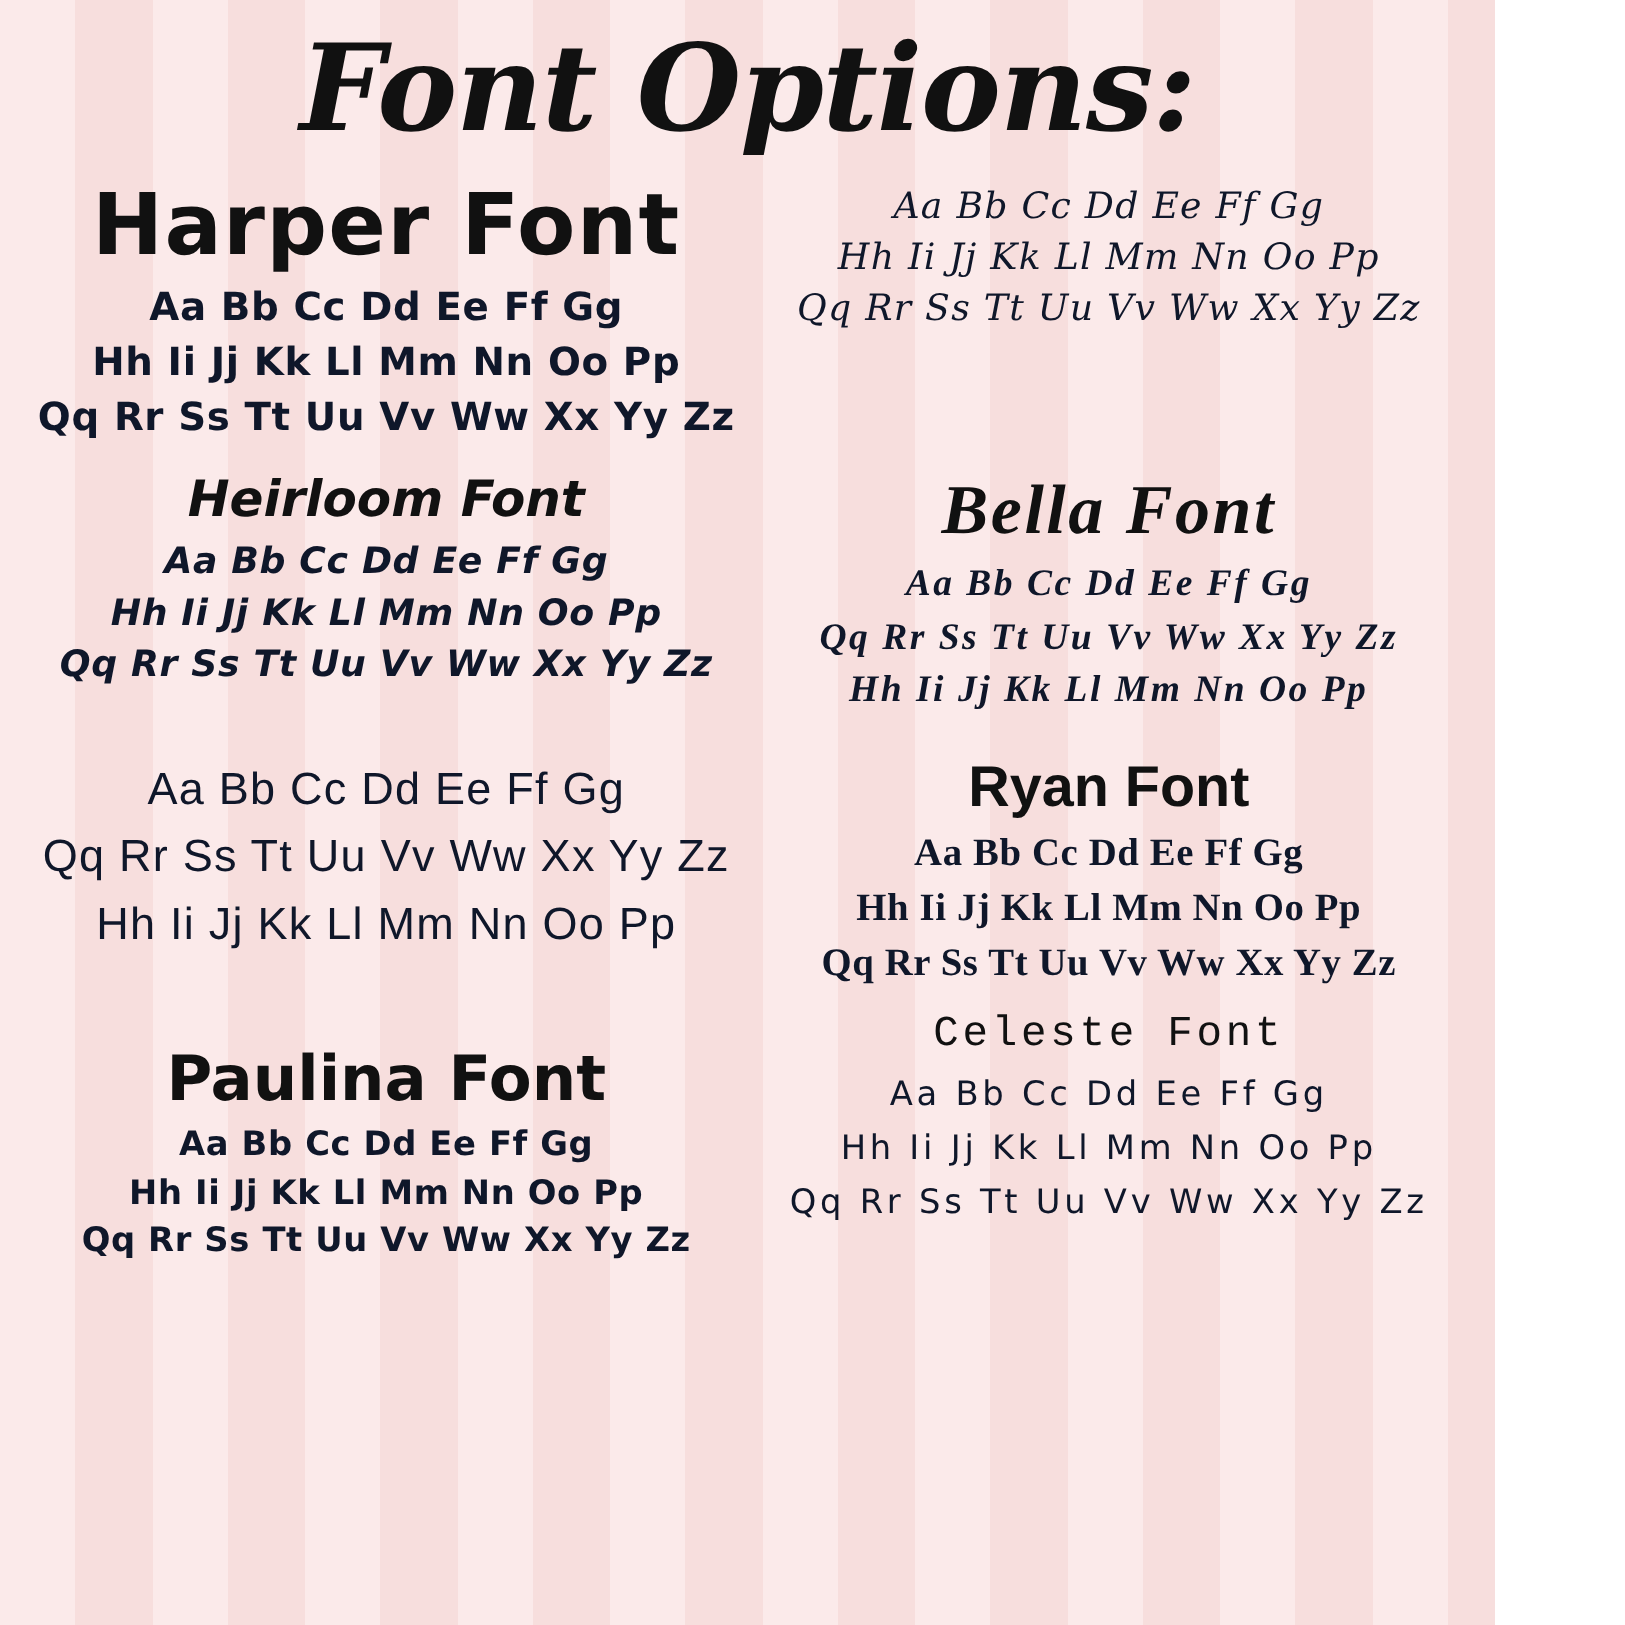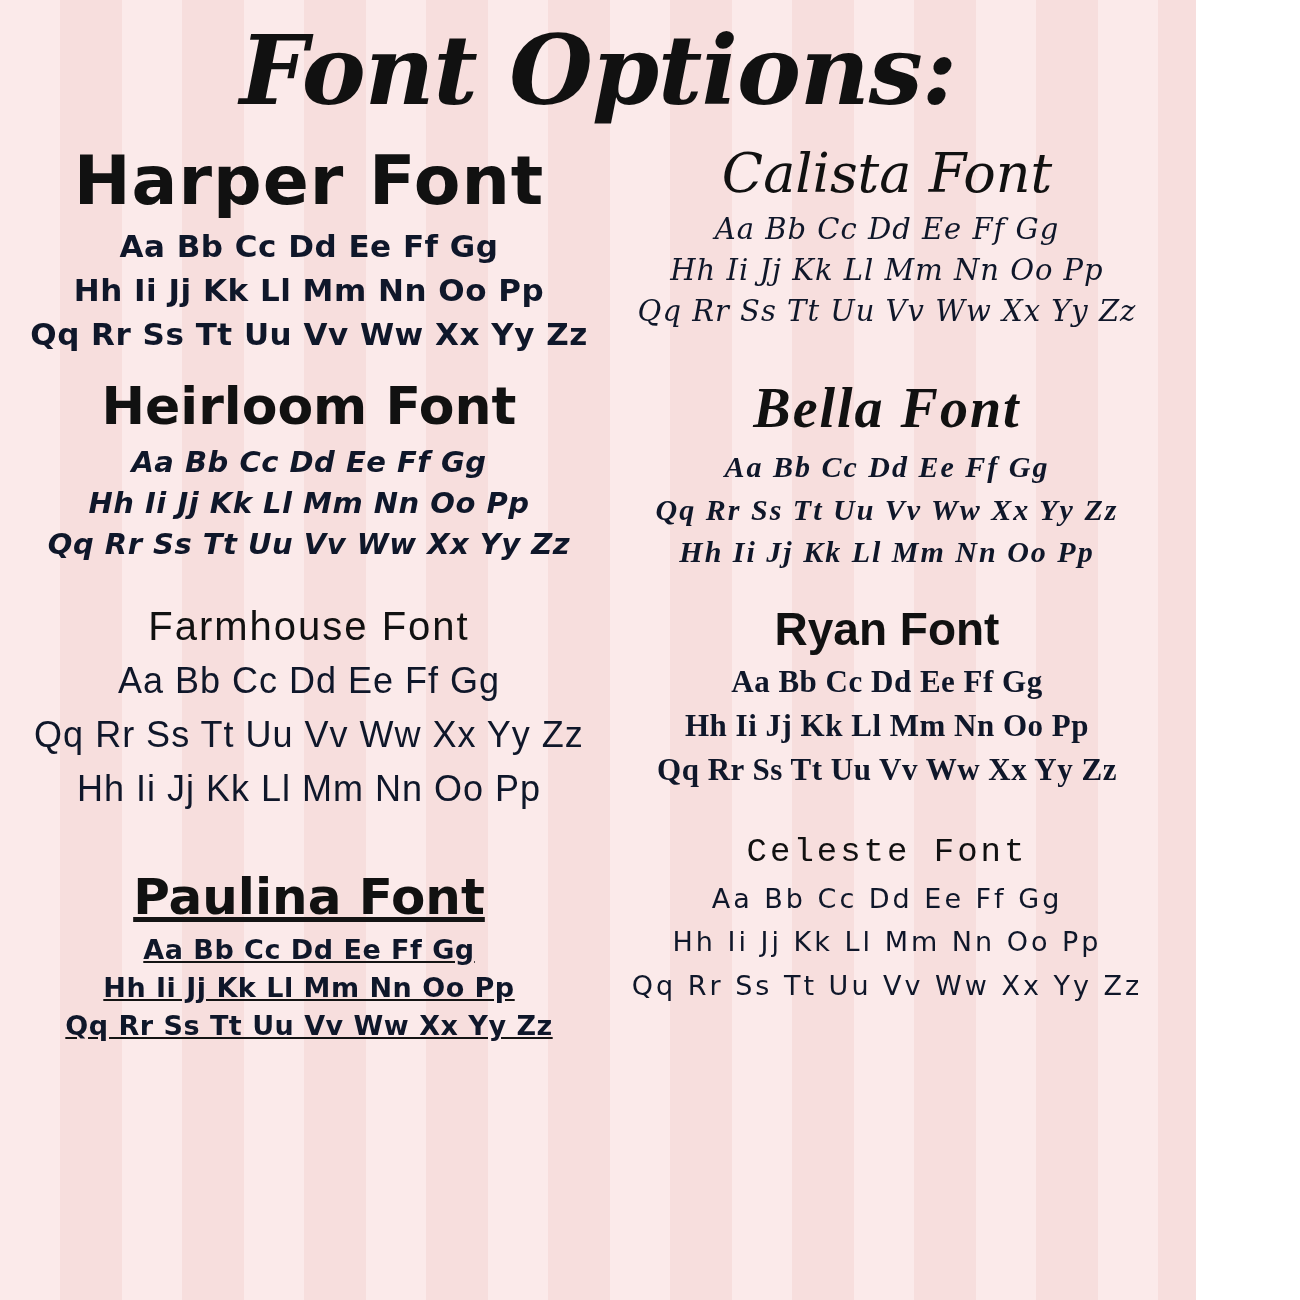--- a/index.html
+++ b/index.html
@@ -101,21 +101,22 @@
   .f-calista .alpha {
     font-family: "DejaVu Serif", serif;
     font-style: italic;
     font-size: 29px;
     letter-spacing: 1px;
   }
 
   .f-heirloom .fname {
     font-family: "DejaVu Sans", sans-serif;
     font-weight: bold;
-    font-size: 52px;
+    font-style: italic;
+    font-size: 40px;
   }
   .f-heirloom .alpha {
     font-family: "DejaVu Sans", sans-serif;
     font-weight: bold;
     font-style: italic;
     font-size: 29px;
     letter-spacing: 0.5px;
   }
 
   .f-bella .fname {
@@ -182,21 +183,21 @@
     font-family: "DejaVu Sans", sans-serif;
     font-weight: normal;
     font-size: 27px;
     letter-spacing: 3px;
     line-height: 1.6;
   }
 
   .r1 { margin-top: 4px; }
   .r2 { margin-top: 10px; }
   .r3 { margin-top: 18px; }
-  .r4 { margin-top: 42px; text-decoration: underline; }
+  .r4 { margin-top: 32px; }
   .cell-celeste { margin-top: 6px; }
 </style>
 </head>
 <body>
 
 <div id="page">
   <div id="stripes"></div>
   <div id="content">
 
     <div class="title">Font Options:</div>
@@ -206,21 +207,20 @@
       <div class="cell f-harper r1">
         <div class="fname">Harper Font</div>
         <div class="alpha">
           <div>Aa Bb Cc Dd Ee Ff Gg</div>
           <div>Hh Ii Jj Kk Ll Mm Nn Oo Pp</div>
           <div>Qq Rr Ss Tt Uu Vv Ww Xx Yy Zz</div>
         </div>
       </div>
 
       <div class="cell f-calista r1">
-        <div class="fname">Calista Font</div>
         <div class="alpha">
           <div>Aa Bb Cc Dd Ee Ff Gg</div>
           <div>Hh Ii Jj Kk Ll Mm Nn Oo Pp</div>
           <div>Qq Rr Ss Tt Uu Vv Ww Xx Yy Zz</div>
         </div>
       </div>
 
       <div class="cell f-heirloom r2">
         <div class="fname">Heirloom Font</div>
         <div class="alpha">
@@ -233,21 +233,20 @@
       <div class="cell f-bella r2">
         <div class="fname">Bella Font</div>
         <div class="alpha">
           <div>Aa Bb Cc Dd Ee Ff Gg</div>
           <div>Qq Rr Ss Tt Uu Vv Ww Xx Yy Zz</div>
           <div>Hh Ii Jj Kk Ll Mm Nn Oo Pp</div>
         </div>
       </div>
 
       <div class="cell f-farmhouse r3">
-        <div class="fname">Farmhouse Font</div>
         <div class="alpha">
           <div>Aa Bb Cc Dd Ee Ff Gg</div>
           <div>Qq Rr Ss Tt Uu Vv Ww Xx Yy Zz</div>
           <div>Hh Ii Jj Kk Ll Mm Nn Oo Pp</div>
         </div>
       </div>
 
       <div class="cell f-ryan r3">
         <div class="fname">Ryan Font</div>
         <div class="alpha">

